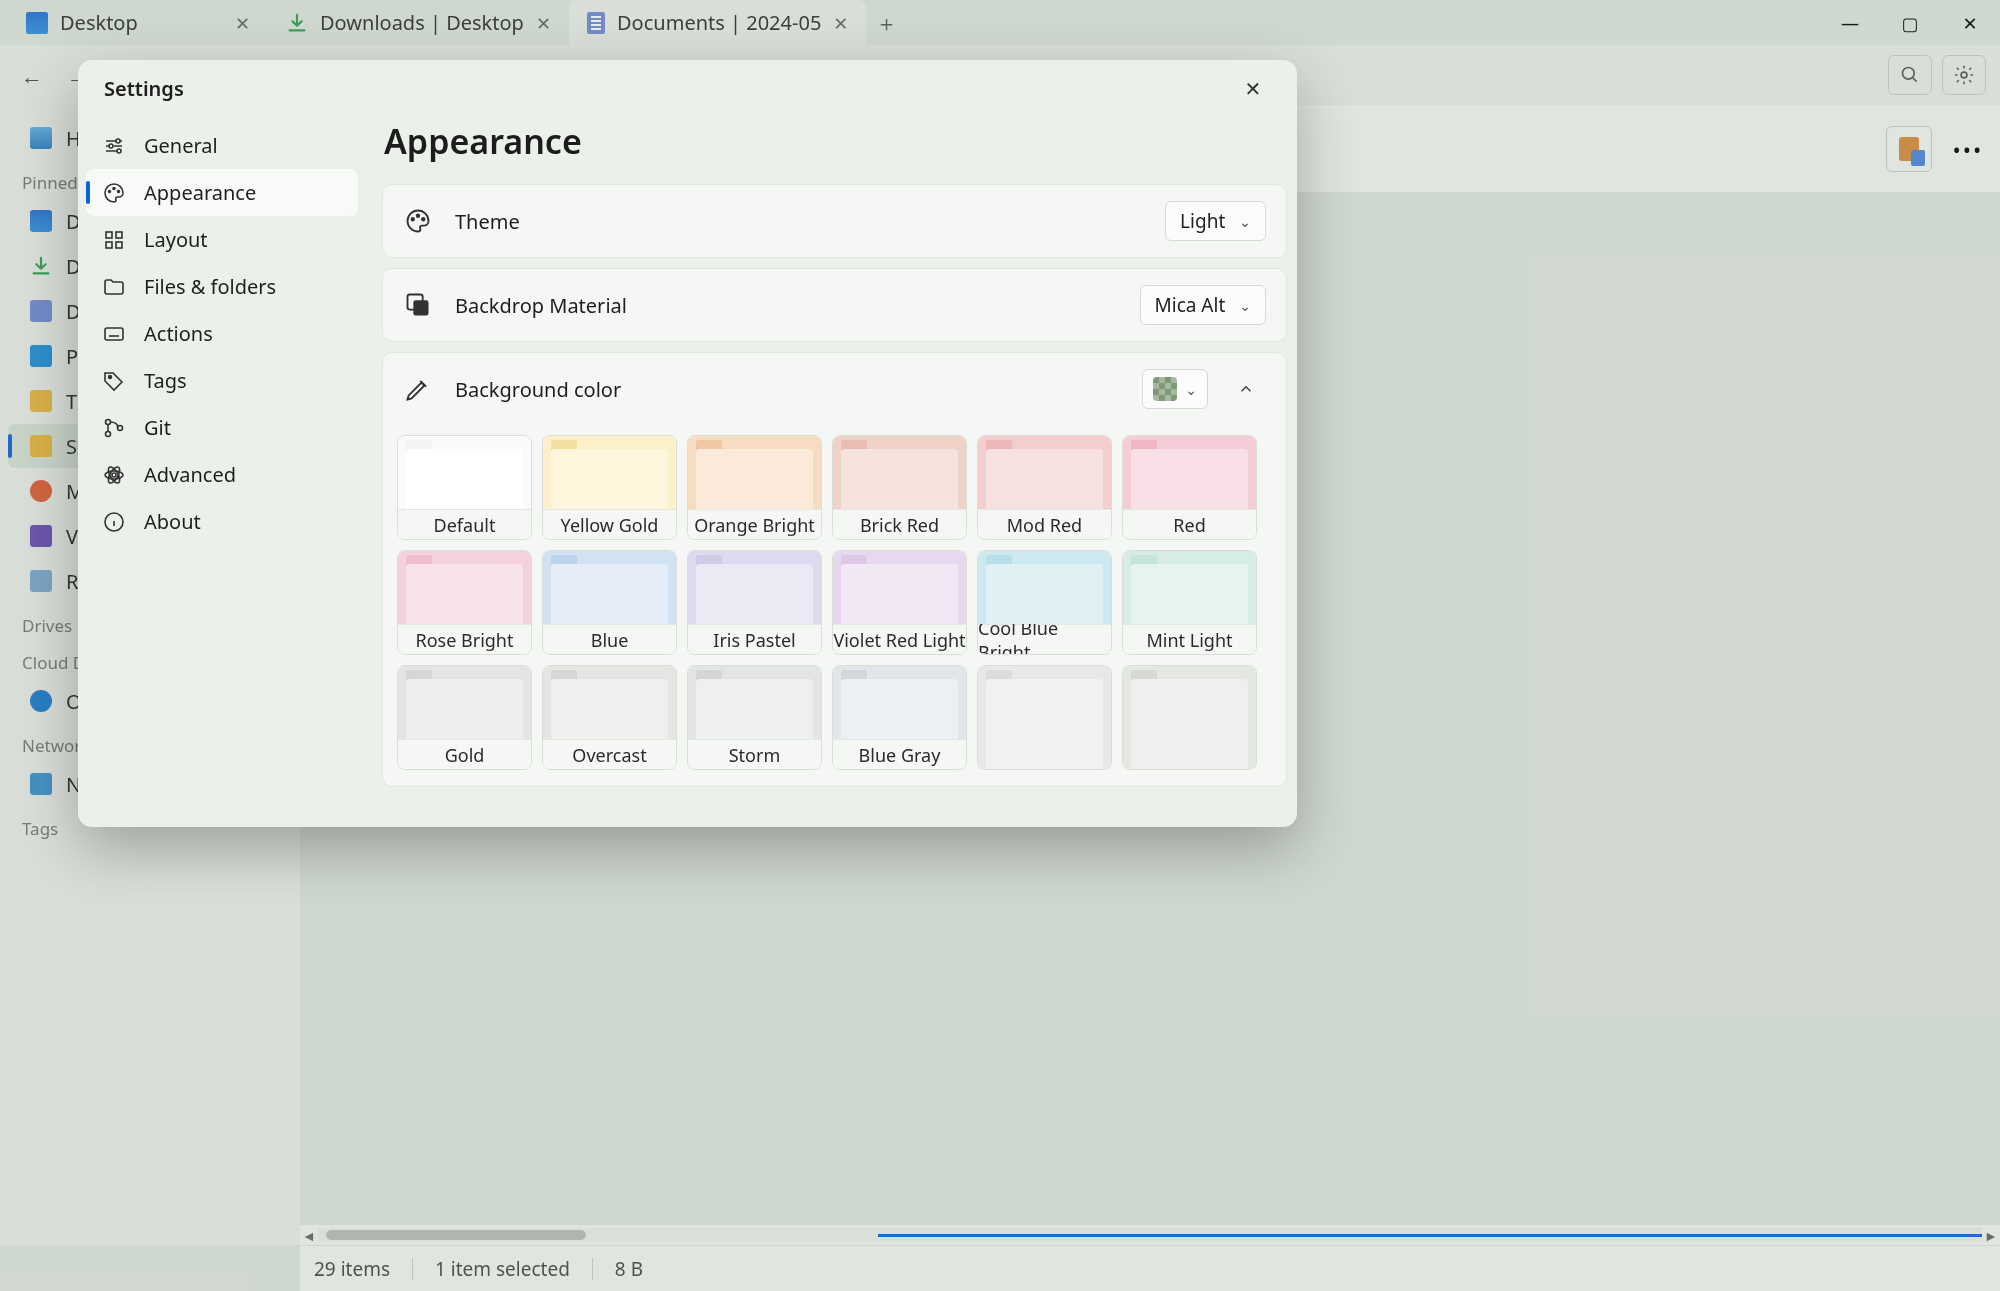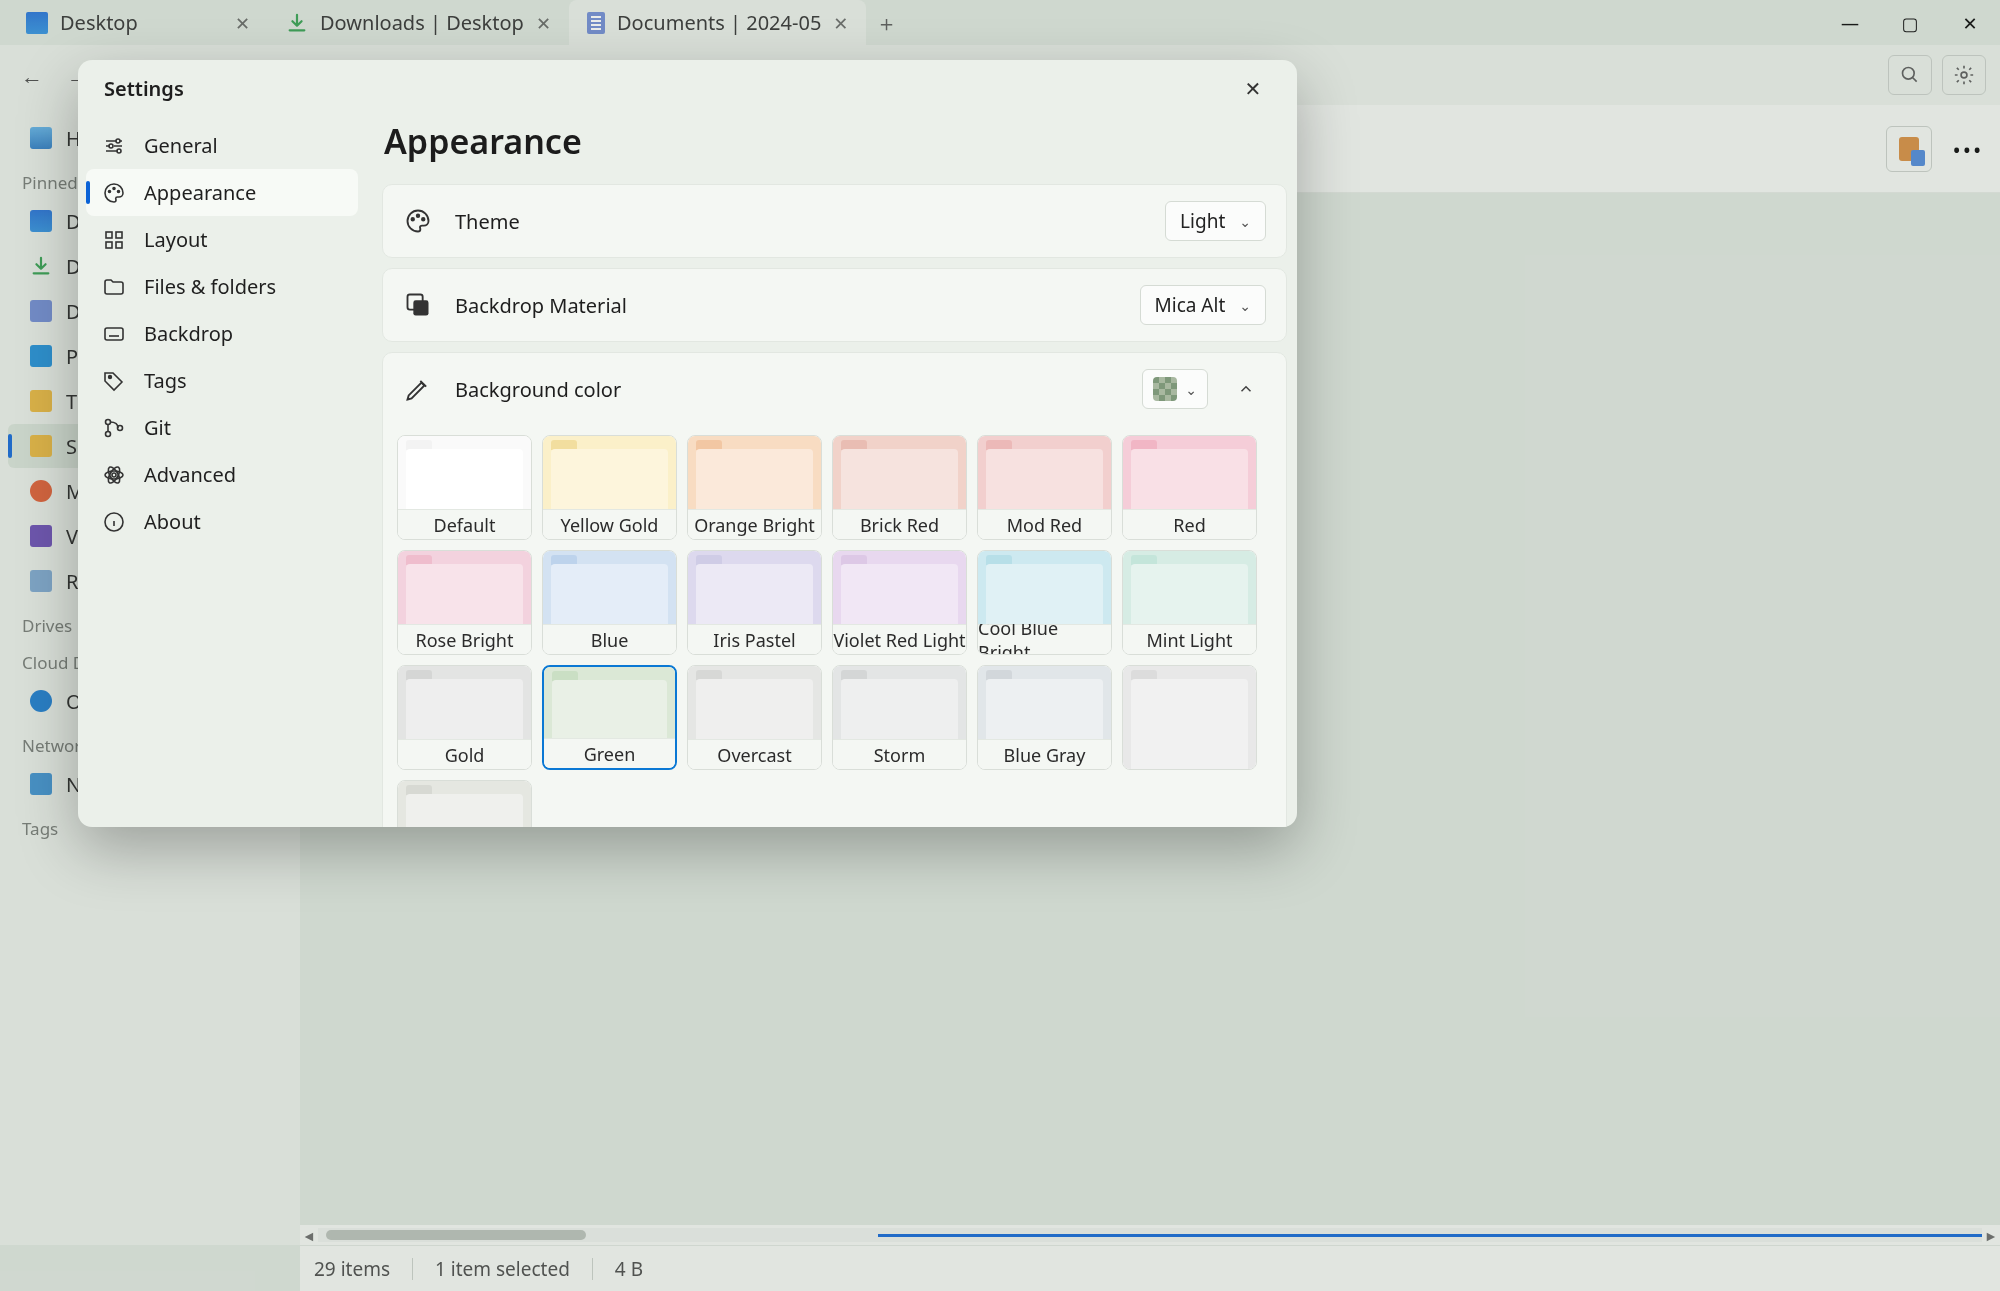--- a/index.html
+++ b/index.html
@@ -216,21 +216,21 @@
     <div class="hp-thumb"></div>
     <div class="hp-blue"></div>
   </div>
   <div class="hp-arrow">►</div>
 </div>
 <div class="statusbar">
   <span>29 items</span>
     <span class="sep"></span>
   <span>1 item selected</span>
     <span class="sep"></span>
-  <span>4 B</span>
+  <span>8 B</span>
 </div>
 
 <div class="scrim"></div>
 
 <div class="modal">
   <div class="modal-header">
     <span class="modal-title">Settings</span>
     <div class="modal-close">✕</div>
   </div>
   <div class="modal-body">
@@ -276,21 +276,21 @@
           </span>
           <span>Files &amp; folders</span>
         </div>
         <div class="nav-item">
           <span class="nav-ico">
             <svg viewBox="0 0 24 24">
               <rect x="3" y="6" width="18" height="12" rx="2"></rect>
               <path d="M7 10h0M11 10h0M15 10h0M7 14h10"></path>
             </svg>
           </span>
-          <span>Backdrop</span>
+          <span>Actions</span>
         </div>
         <div class="nav-item">
           <span class="nav-ico">
             <svg viewBox="0 0 24 24">
               <path d="M20 13l-8 8-9-9V4h8z"></path>
               <circle cx="8" cy="8" r="1.4" fill="#333"></circle>
             </svg>
           </span>
           <span>Tags</span>
         </div>
@@ -473,27 +473,20 @@
               </div>
               <div class="swatch-name">Mint Light</div>
             </div>
             <div class="swatch-card">
               <div class="swatch-prev" style="background:#e3e4e3">
                 <div class="ftab" style="background:#d5d6d5"></div>
                 <div class="fbody" style="background:#eeeeee"></div>
               </div>
               <div class="swatch-name">Gold</div>
             </div>
-            <div class="swatch-card selected">
-              <div class="swatch-prev" style="background:#dbe8d6">
-                <div class="ftab" style="background:#cadfc4"></div>
-                <div class="fbody" style="background:#e9f0e6"></div>
-              </div>
-              <div class="swatch-name">Green</div>
-            </div>
             <div class="swatch-card">
               <div class="swatch-prev" style="background:#e5e6e4">
                 <div class="ftab" style="background:#d7d8d6"></div>
                 <div class="fbody" style="background:#efefee"></div>
               </div>
               <div class="swatch-name">Overcast</div>
             </div>
             <div class="swatch-card">
               <div class="swatch-prev" style="background:#e3e5e5">
                 <div class="ftab" style="background:#d4d6d6"></div>

